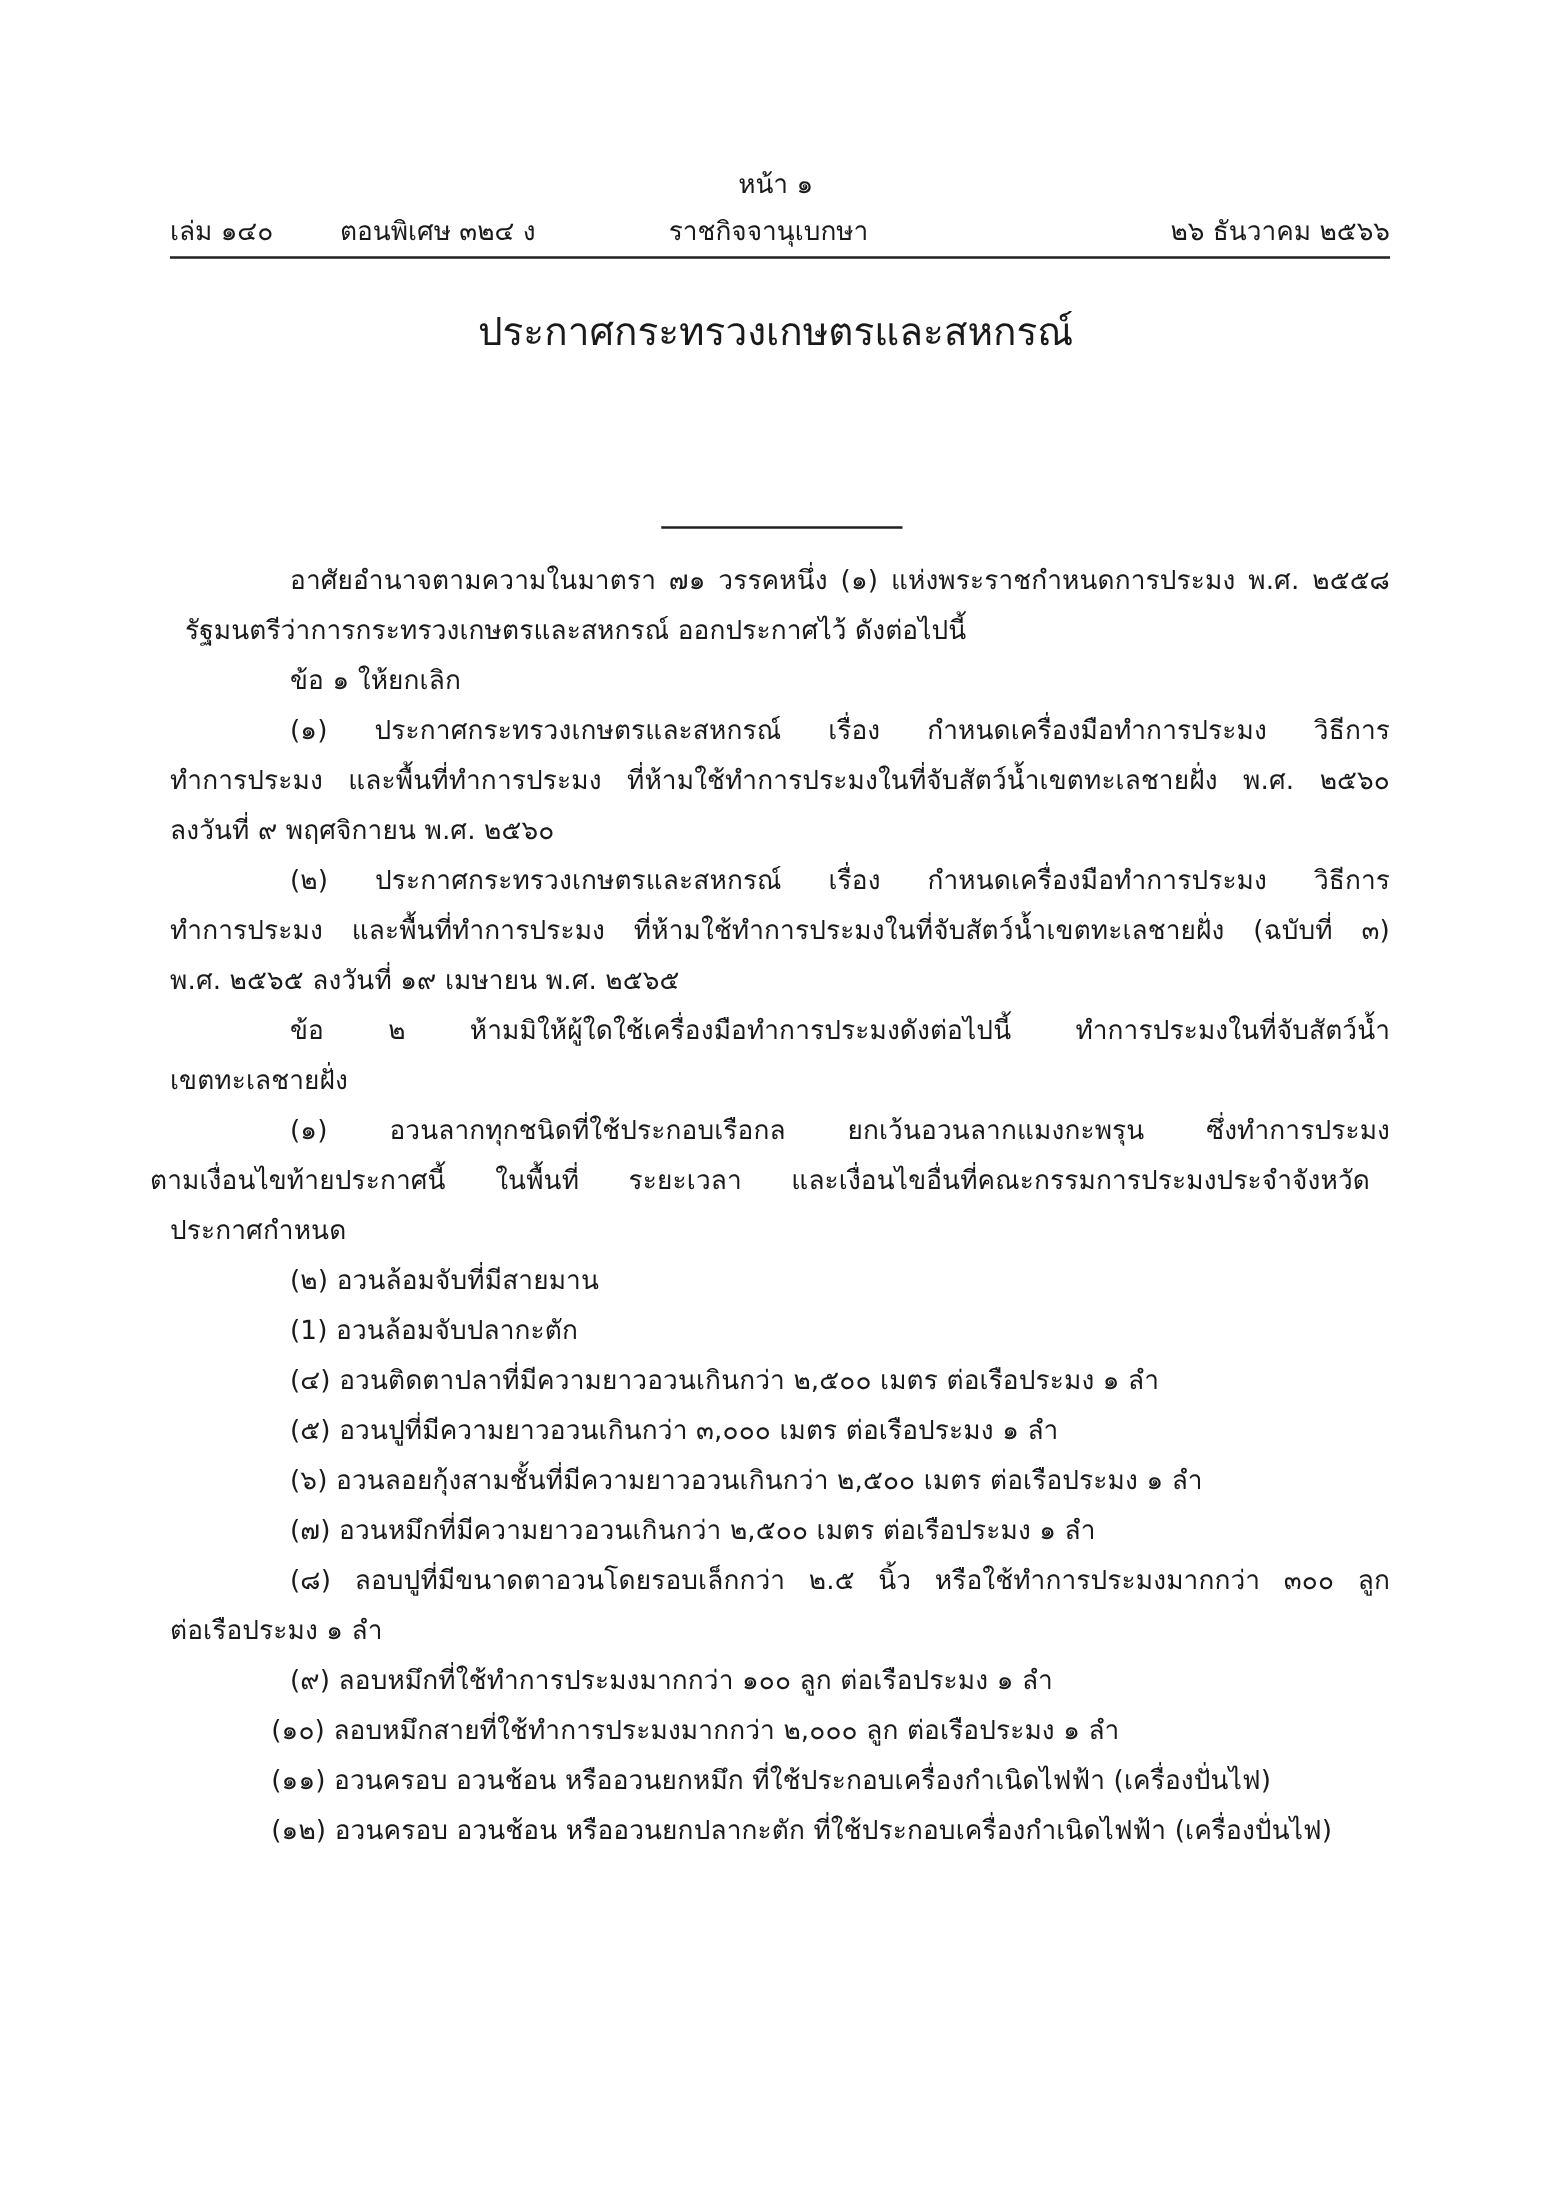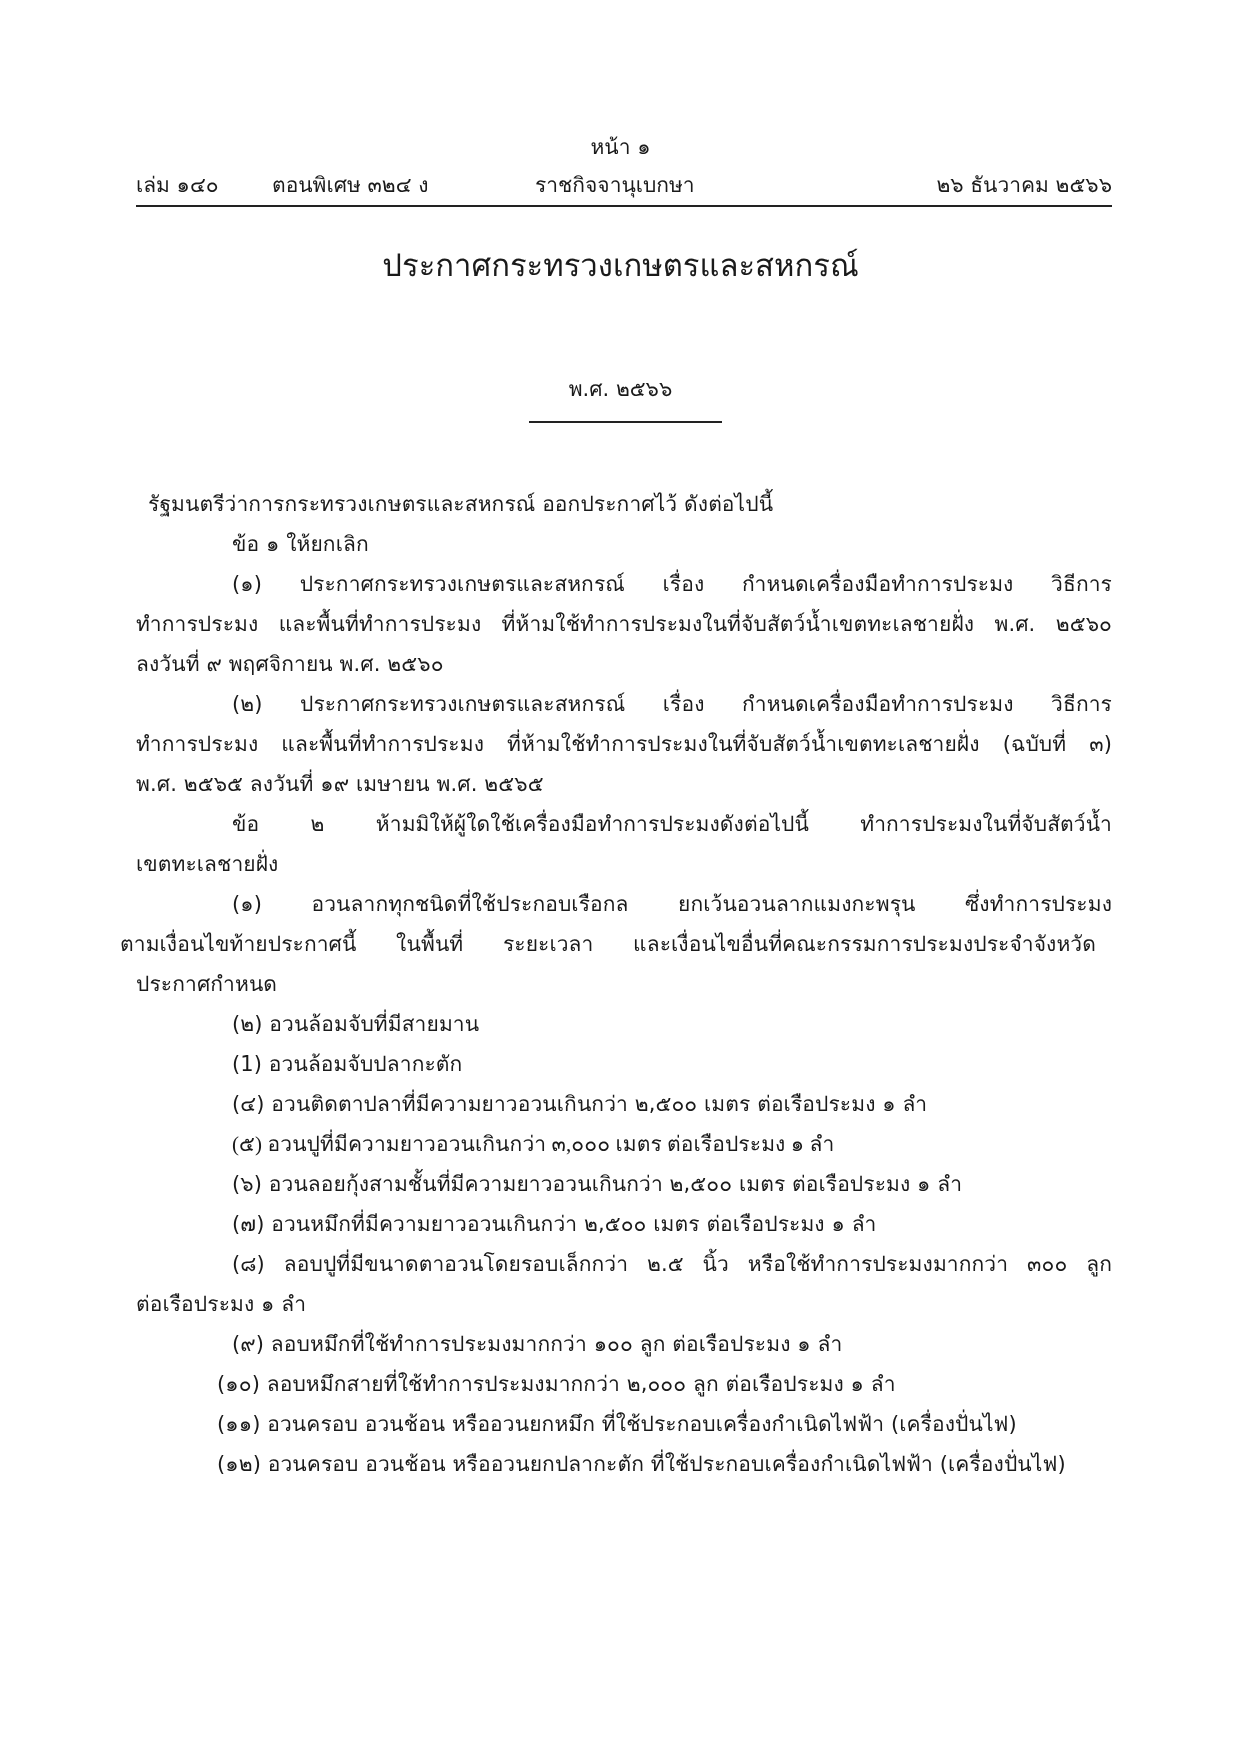--- a/index.html
+++ b/index.html
@@ -86,23 +86,23 @@
 
   <div class="header-row">
     <span style="left:0;">เล่ม ๑๔๐</span>
     <span style="left:136px;">ตอนพิเศษ ๓๒๔ ง</span>
     <span style="left:399px;">ราชกิจจานุเบกษา</span>
     <span style="right:0;">๒๖ ธันวาคม ๒๕๖๖</span>
   </div>
   <div class="header-rule"></div>
 
   <div class="abs title">ประกาศกระทรวงเกษตรและสหกรณ์</div>
-  <div class="abs subject" style="top:372px;">พ.ศ. ๒๕๖๖</div>
   <div class="sep-rule"></div>
 
+  <div class="abs body-line justify" style="top:447px; left:232px; width:880px;">อาศัยอำนาจตามความในมาตรา ๗๑ วรรคหนึ่ง (๑) แห่งพระราชกำหนดการประมง พ.ศ. ๒๕๕๘</div>
   <div class="abs body-line" style="top:487px; left:148px;">รัฐมนตรีว่าการกระทรวงเกษตรและสหกรณ์ ออกประกาศไว้ ดังต่อไปนี้</div>
 
   <div class="abs body-line" style="top:527px; left:232px;">ข้อ ๑ ให้ยกเลิก</div>
 
   <div class="abs body-line justify" style="top:567px; left:232px; width:880px;">(๑) ประกาศกระทรวงเกษตรและสหกรณ์ เรื่อง กำหนดเครื่องมือทำการประมง วิธีการ</div>
   <div class="abs body-line justify" style="top:607px; left:136px; width:976px;">ทำการประมง และพื้นที่ทำการประมง ที่ห้ามใช้ทำการประมงในที่จับสัตว์น้ำเขตทะเลชายฝั่ง พ.ศ. ๒๕๖๐</div>
   <div class="abs body-line" style="top:647px; left:136px;">ลงวันที่ ๙ พฤศจิกายน พ.ศ. ๒๕๖๐</div>
 
   <div class="abs body-line justify" style="top:687px; left:232px; width:880px;">(๒) ประกาศกระทรวงเกษตรและสหกรณ์ เรื่อง กำหนดเครื่องมือทำการประมง วิธีการ</div>
   <div class="abs body-line justify" style="top:727px; left:136px; width:976px;">ทำการประมง และพื้นที่ทำการประมง ที่ห้ามใช้ทำการประมงในที่จับสัตว์น้ำเขตทะเลชายฝั่ง (ฉบับที่ ๓)</div>
@@ -111,21 +111,21 @@
   <div class="abs body-line justify" style="top:807px; left:232px; width:880px;">ข้อ ๒ ห้ามมิให้ผู้ใดใช้เครื่องมือทำการประมงดังต่อไปนี้ ทำการประมงในที่จับสัตว์น้ำ</div>
   <div class="abs body-line" style="top:847px; left:136px;">เขตทะเลชายฝั่ง</div>
 
   <div class="abs body-line justify" style="top:887px; left:232px; width:880px;">(๑) อวนลากทุกชนิดที่ใช้ประกอบเรือกล ยกเว้นอวนลากแมงกะพรุน ซึ่งทำการประมง</div>
   <div class="abs body-line justify" style="top:927px; left:120px; width:976px;">ตามเงื่อนไขท้ายประกาศนี้ ในพื้นที่ ระยะเวลา และเงื่อนไขอื่นที่คณะกรรมการประมงประจำจังหวัด</div>
   <div class="abs body-line" style="top:967px; left:136px;">ประกาศกำหนด</div>
 
   <div class="abs body-line" style="top:1007px; left:232px;">(๒) อวนล้อมจับที่มีสายมาน</div>
   <div class="abs body-line" style="top:1047px; left:232px;">(1) อวนล้อมจับปลากะตัก</div>
   <div class="abs body-line" style="top:1087px; left:232px;">(๔) อวนติดตาปลาที่มีความยาวอวนเกินกว่า ๒,๕๐๐ เมตร ต่อเรือประมง ๑ ลำ</div>
-  <div class="abs body-line" style="top:1127px; left:232px;font-family:Liberation Serif, serif;">(๕) อวนปูที่มีความยาวอวนเกินกว่า ๓,๐๐๐ เมตร ต่อเรือประมง ๑ ลำ</div>
+  <div class="abs body-line" style="top:1127px; left:232px;">(๕) อวนปูที่มีความยาวอวนเกินกว่า ๓,๐๐๐ เมตร ต่อเรือประมง ๑ ลำ</div>
   <div class="abs body-line" style="top:1167px; left:232px;">(๖) อวนลอยกุ้งสามชั้นที่มีความยาวอวนเกินกว่า ๒,๕๐๐ เมตร ต่อเรือประมง ๑ ลำ</div>
   <div class="abs body-line" style="top:1207px; left:232px;">(๗) อวนหมึกที่มีความยาวอวนเกินกว่า ๒,๕๐๐ เมตร ต่อเรือประมง ๑ ลำ</div>
 
   <div class="abs body-line justify" style="top:1247px; left:232px; width:880px;">(๘) ลอบปูที่มีขนาดตาอวนโดยรอบเล็กกว่า ๒.๕ นิ้ว หรือใช้ทำการประมงมากกว่า ๓๐๐ ลูก</div>
   <div class="abs body-line" style="top:1287px; left:136px;">ต่อเรือประมง ๑ ลำ</div>
 
   <div class="abs body-line" style="top:1327px; left:232px;">(๙) ลอบหมึกที่ใช้ทำการประมงมากกว่า ๑๐๐ ลูก ต่อเรือประมง ๑ ลำ</div>
   <div class="abs body-line" style="top:1367px; left:217px;">(๑๐) ลอบหมึกสายที่ใช้ทำการประมงมากกว่า ๒,๐๐๐ ลูก ต่อเรือประมง ๑ ลำ</div>
   <div class="abs body-line" style="top:1407px; left:217px;">(๑๑) อวนครอบ อวนช้อน หรืออวนยกหมึก ที่ใช้ประกอบเครื่องกำเนิดไฟฟ้า (เครื่องปั่นไฟ)</div>
   <div class="abs body-line" style="top:1447px; left:217px;">(๑๒) อวนครอบ อวนช้อน หรืออวนยกปลากะตัก ที่ใช้ประกอบเครื่องกำเนิดไฟฟ้า (เครื่องปั่นไฟ)</div>

